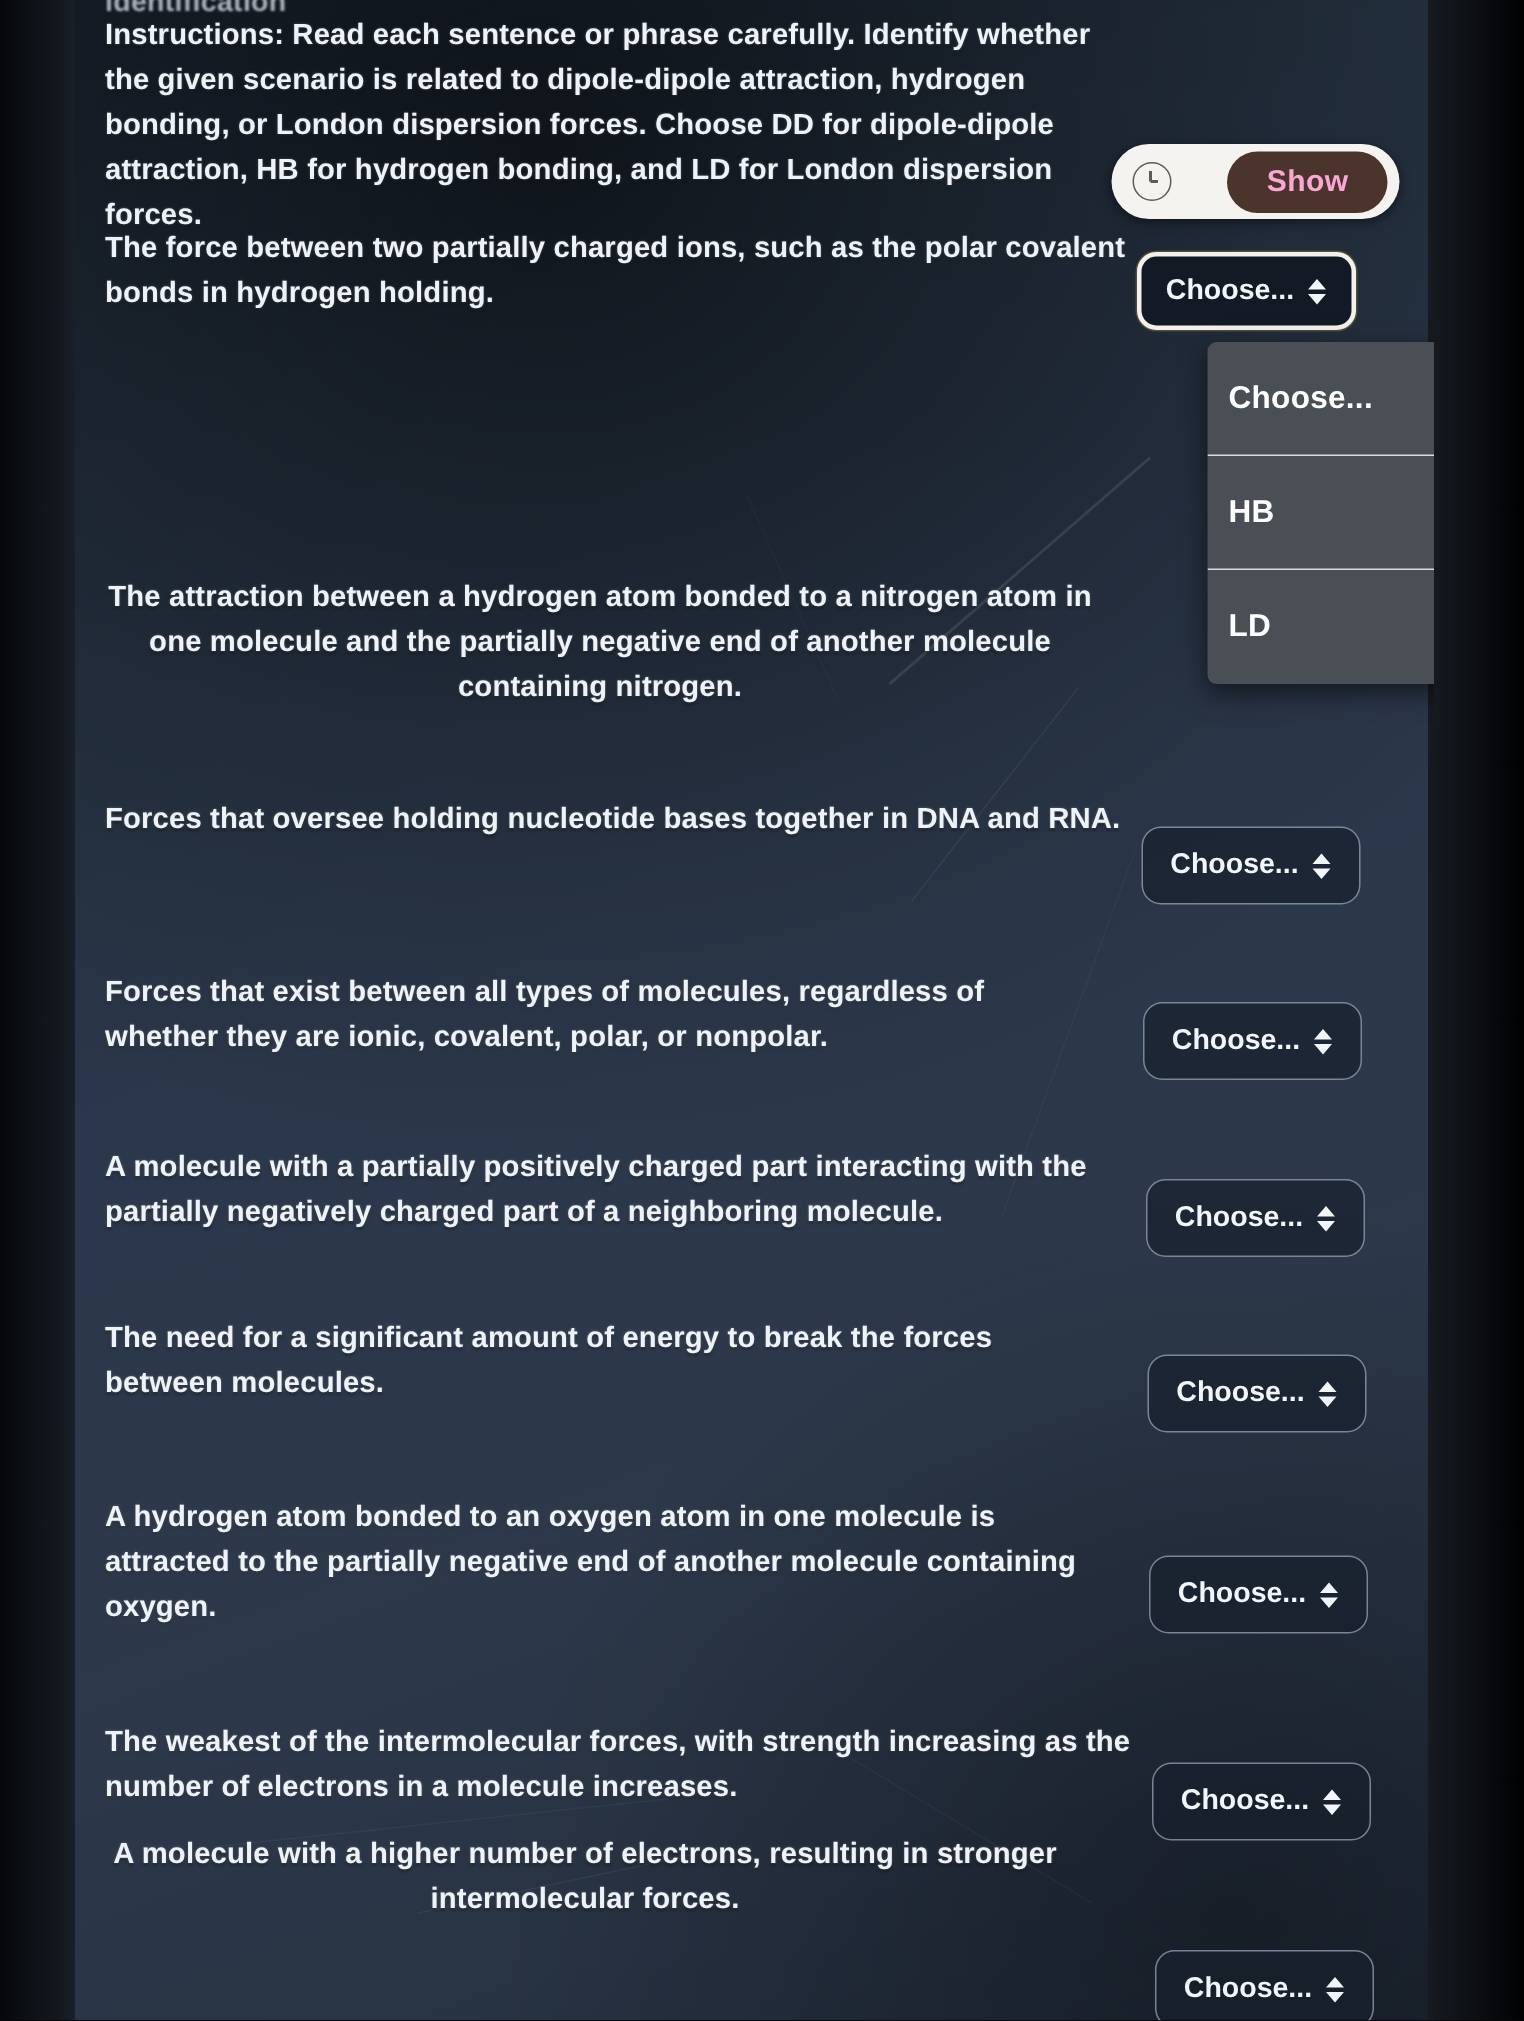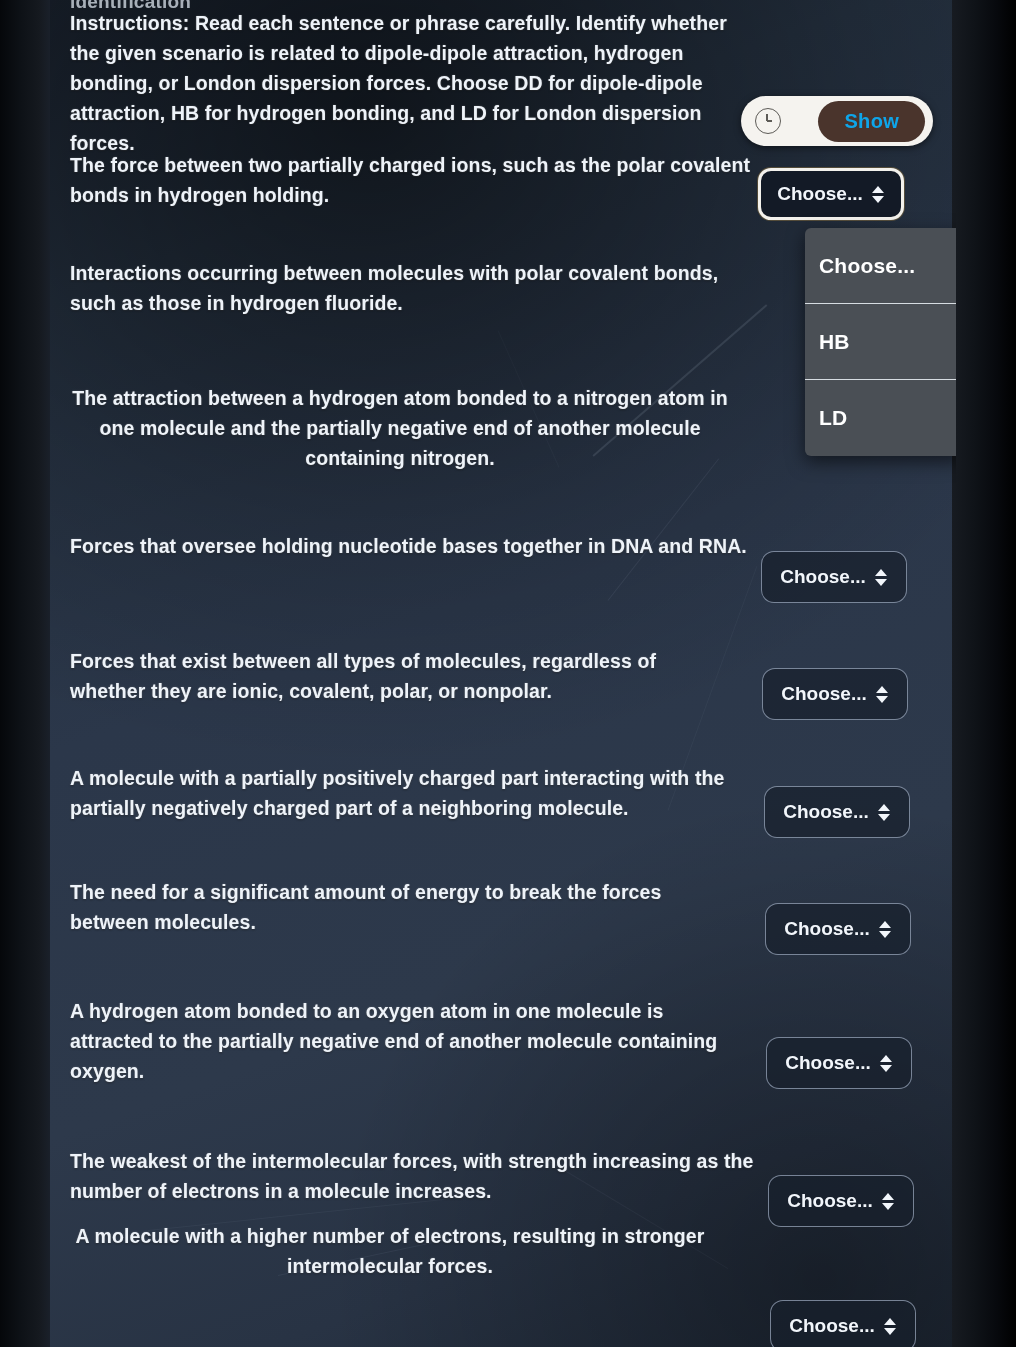--- a/index.html
+++ b/index.html
@@ -139,21 +139,21 @@
   #clock-icon::after {
     content: "";
     position: absolute;
     left: 11px; top: 11px;
     width: 5px; height: 1.8px;
     background: #5d5b57;
   }
   #show-button {
     margin-left: auto;
     background: #4a342c;
-    color: #0ea5e9;
+    color: #f9a8d4;
     font-size: 20px;
     font-weight: bold;
     border: none;
     border-radius: 22px;
     padding: 9px 26px;
     font-family: "Liberation Sans", sans-serif;
     letter-spacing: 0.3px;
     cursor: pointer;
   }
 
@@ -249,21 +249,20 @@
     <div class="scratch" style="left:450px; top:330px; width:150px; height:1.1px; transform:rotate(66deg); opacity:.3;"></div>
     <div class="scratch" style="left:620px; top:810px; width:260px; height:1.1px; transform:rotate(-70deg); opacity:.3;"></div>
 
     <div id="content">
 
       <div class="clipped-top">identification</div>
 
       <div class="q-text" id="instructions">Instructions: Read each sentence or phrase carefully. Identify whether the given scenario is related to dipole-dipole attraction, hydrogen bonding, or London dispersion forces. Choose DD for dipole-dipole attraction, HB for hydrogen bonding, and LD for London dispersion forces.</div>
 
       <div class="q-text prompt" style="top:150px;  width:690px;">The force between two partially charged ions, such as the polar covalent bonds in hydrogen holding.</div>
-      <div class="q-text prompt" style="top:258px;  width:650px;">Interactions occurring between molecules with polar covalent bonds, such as those in hydrogen fluoride.</div>
       <div class="q-text prompt" style="top:383px;  width:660px;text-align:center;">The attraction between a hydrogen atom bonded to a nitrogen atom in one molecule and the partially negative end of another molecule containing nitrogen.</div>
       <div class="q-text prompt" style="top:531px;  width:690px;">Forces that oversee holding nucleotide bases together in DNA and RNA.</div>
       <div class="q-text prompt" style="top:646px;  width:660px;">Forces that exist between all types of molecules, regardless of whether they are ionic, covalent, polar, or nonpolar.</div>
       <div class="q-text prompt" style="top:763px;  width:690px;">A molecule with a partially positively charged part interacting with the partially negatively charged part of a neighboring molecule.</div>
       <div class="q-text prompt" style="top:877px;  width:670px;">The need for a significant amount of energy to break the forces between molecules.</div>
       <div class="q-text prompt" style="top:996px;  width:660px;">A hydrogen atom bonded to an oxygen atom in one molecule is attracted to the partially negative end of another molecule containing oxygen.</div>
       <div class="q-text prompt" style="top:1146px; width:700px;">The weakest of the intermolecular forces, with strength increasing as the number of electrons in a molecule increases.</div>
       <div class="q-text prompt" style="top:1221px; width:640px;text-align:center;">A molecule with a higher number of electrons, resulting in stronger intermolecular forces.</div>
 
       <div id="show-pill">

